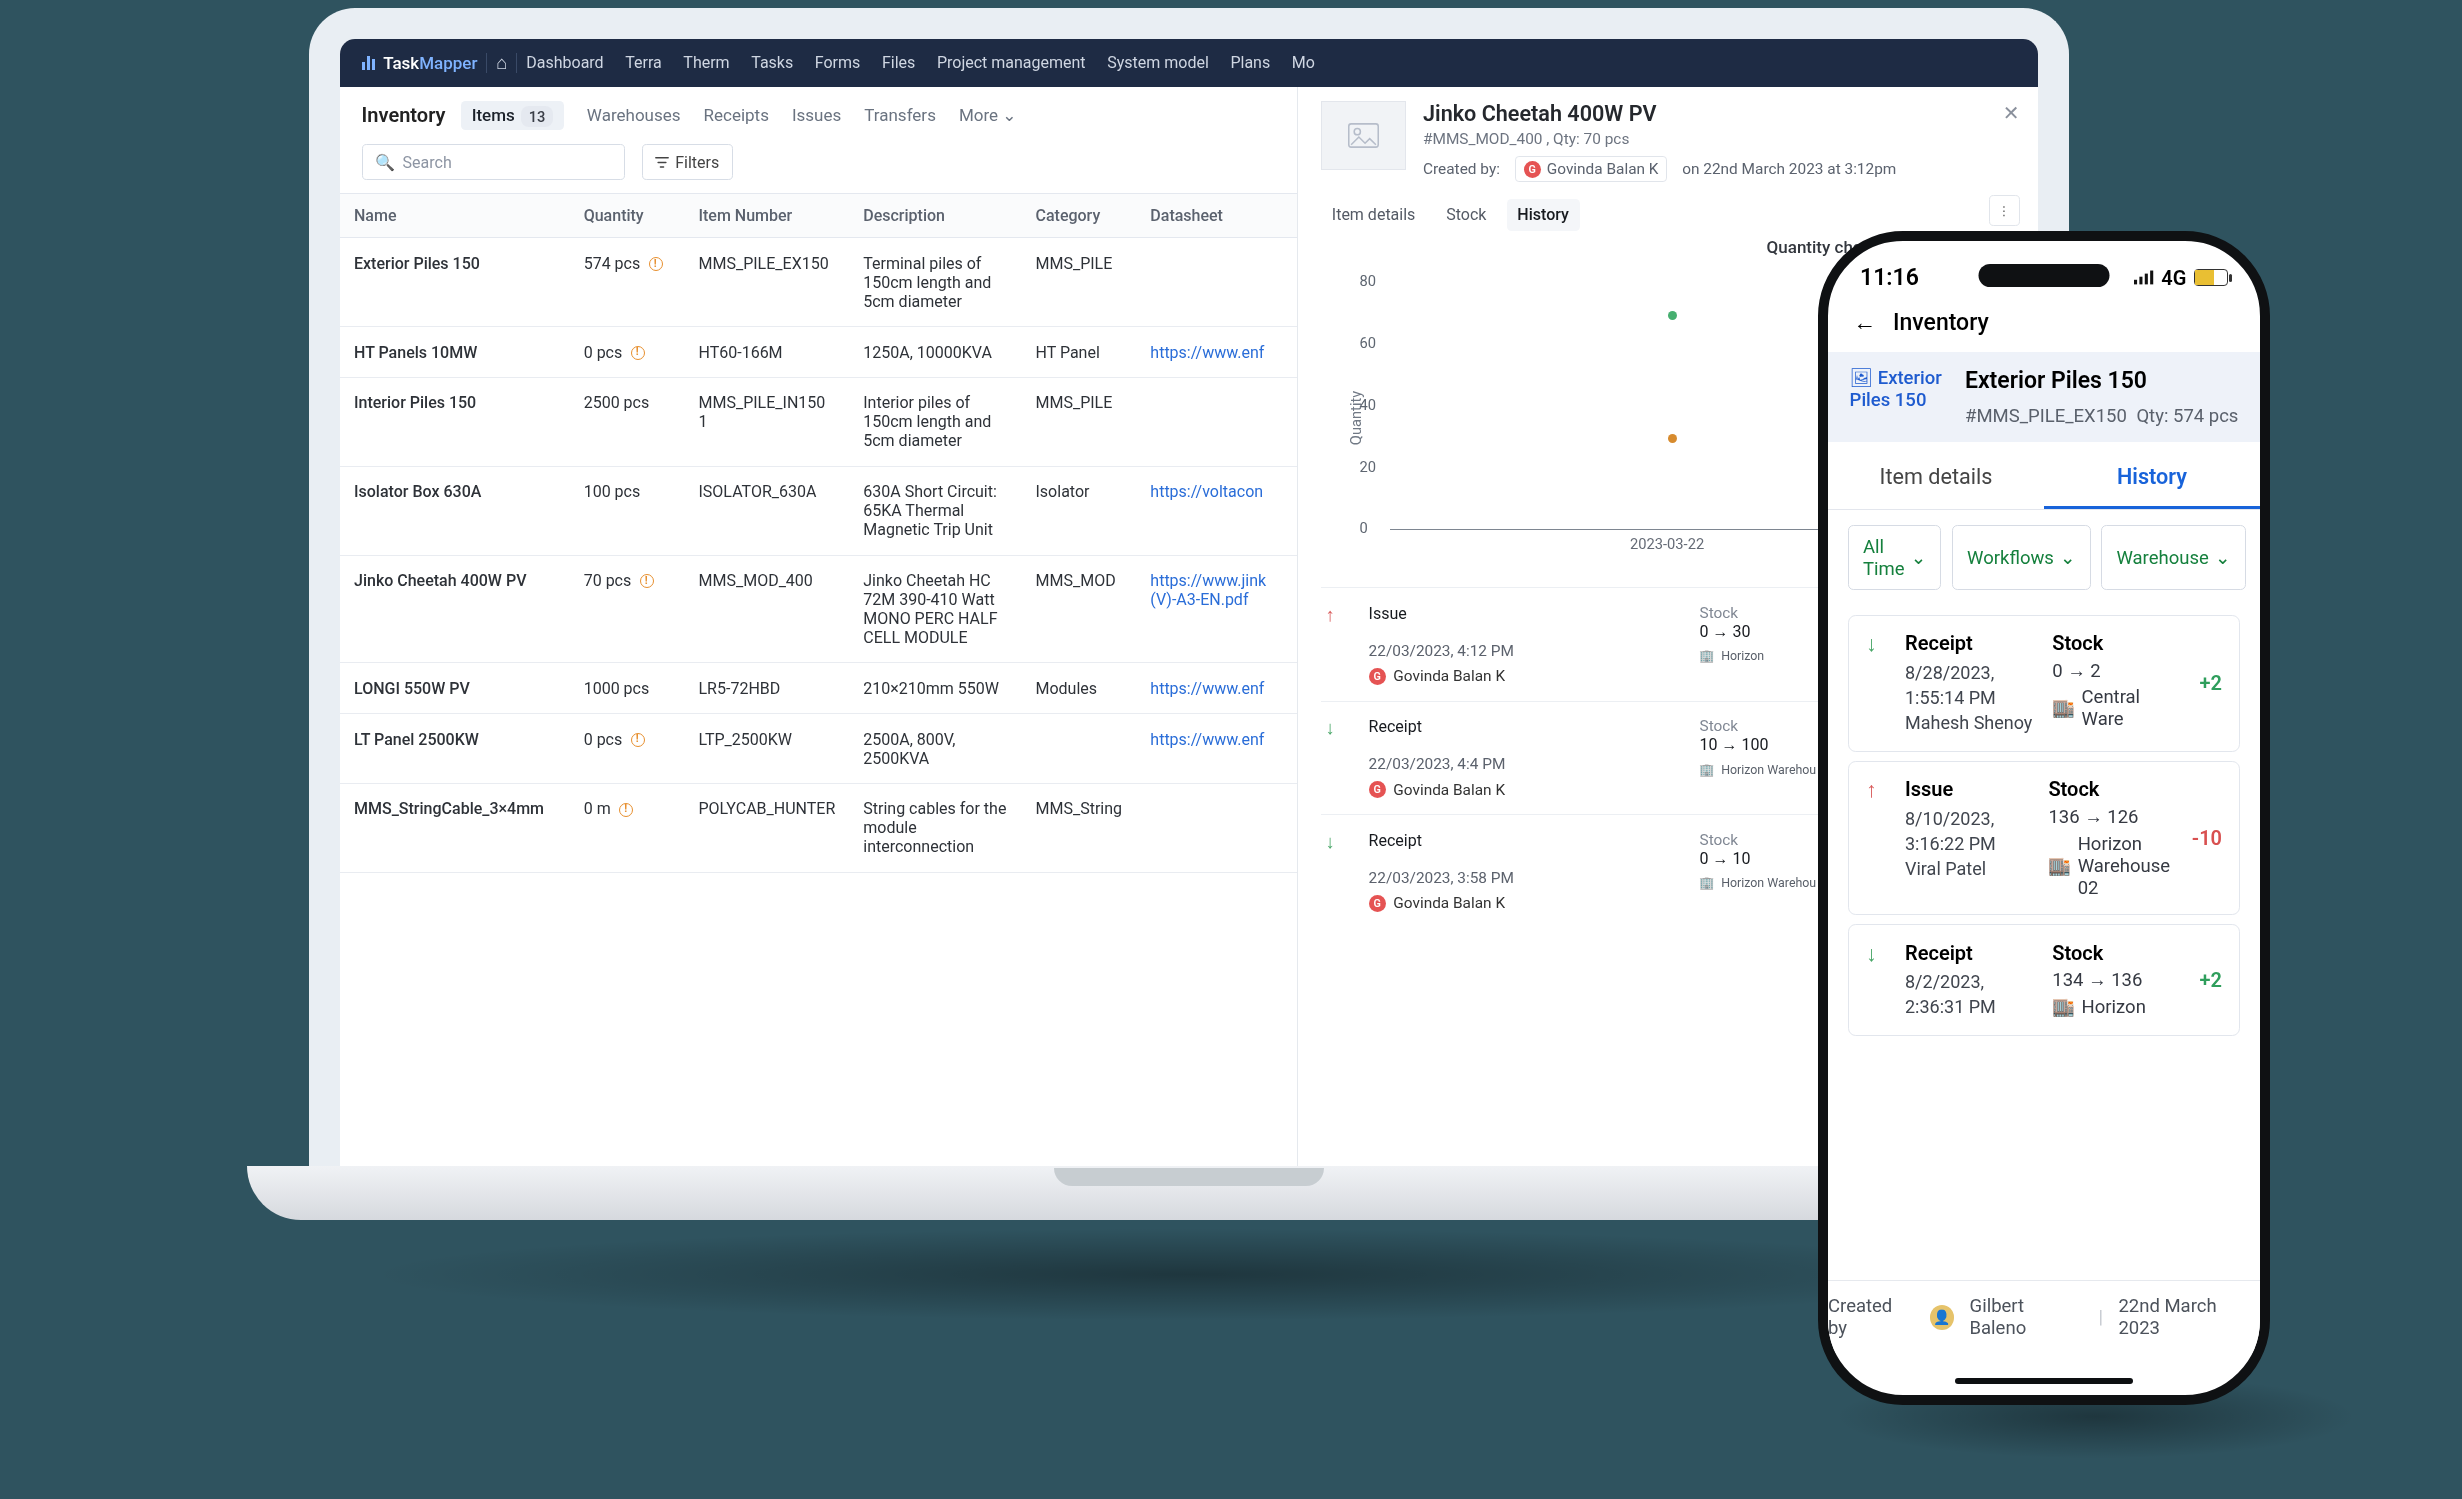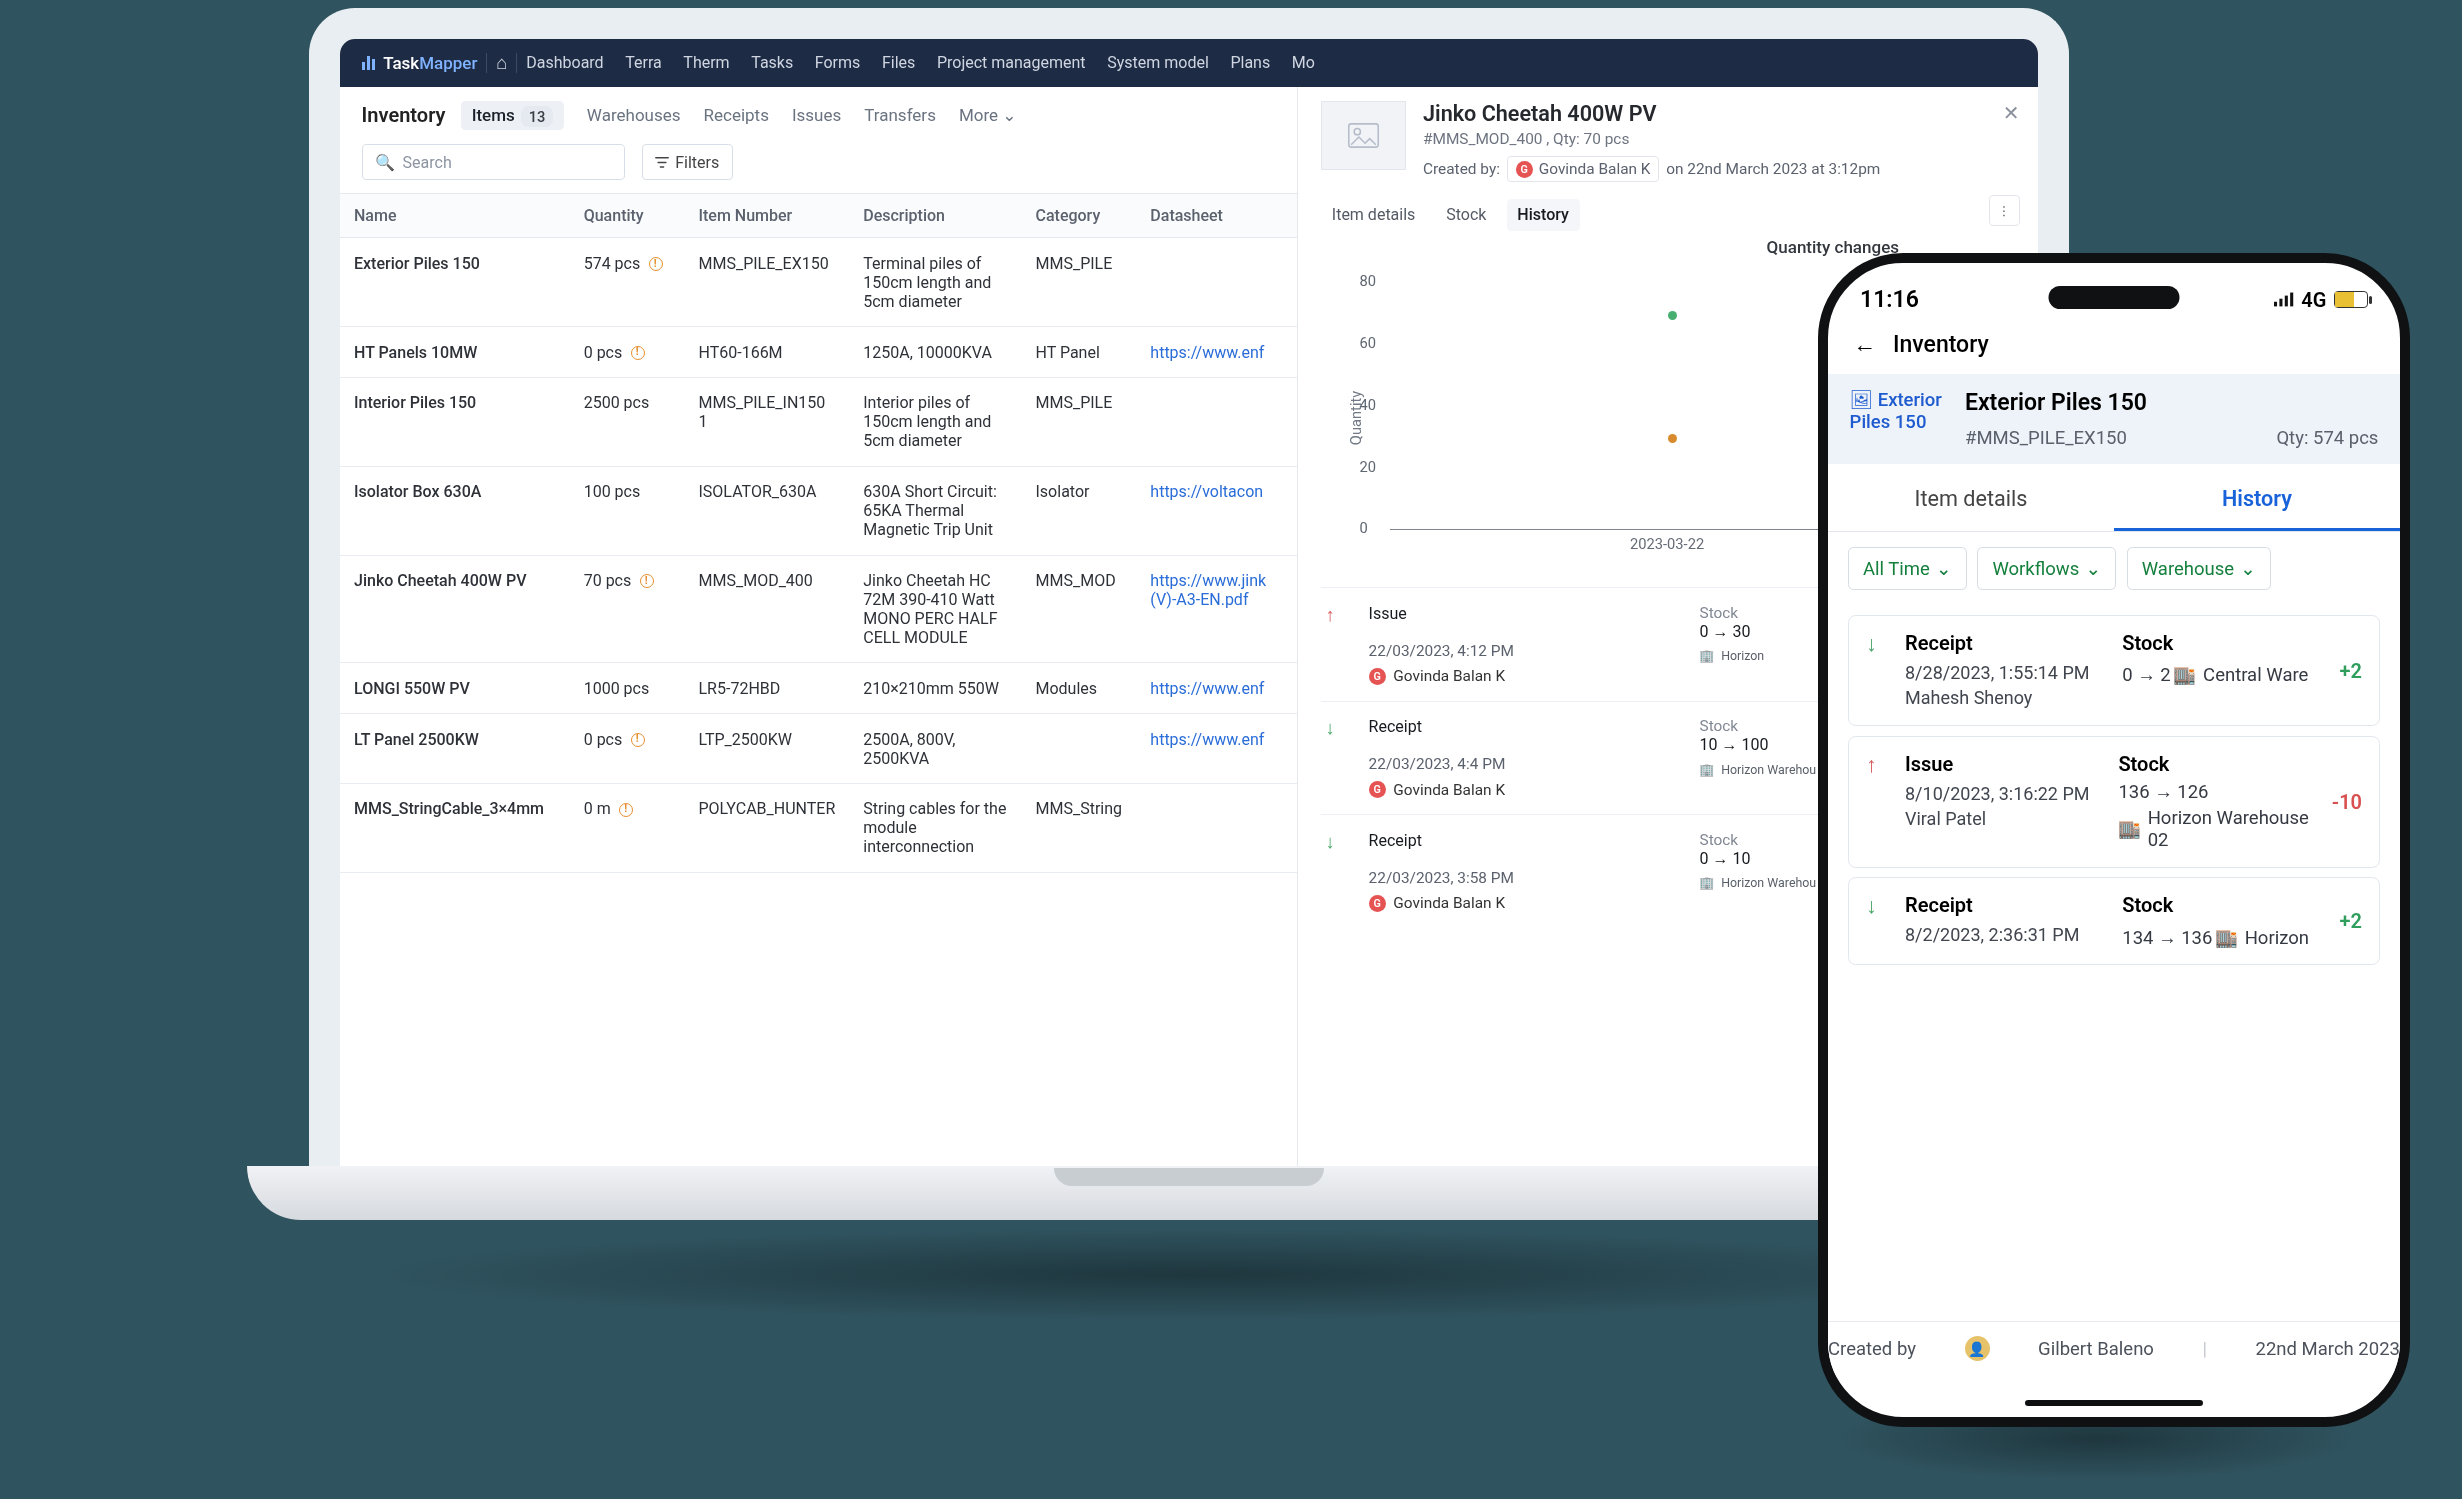--- a/index.html
+++ b/index.html
@@ -34,21 +34,21 @@
   .warn-dot{display:inline-block;width:14px;height:14px;border:1.5px solid #e78f2e;border-radius:50%;position:relative;vertical-align:-2.3px;margin-left:4.6px}
   .warn-dot::after{content:"!";position:absolute;left:3.9px;top:-1.5px;font-size:10.8px;color:#e78f2e;font-weight:700}
   .left{flex:1;min-width:0;overflow:hidden}
   .split{display:flex;width:100%;height:calc(100% - 48px)}
   
   .panel{width:741px;border-left:0.8px solid #e5e9ee;padding:14px 23px;color:#25282d;position:relative}
   .phead{display:flex;gap:17px;align-items:flex-start}
   .thumb{width:85px;height:69px;background:#f1f3f6;border:0.8px solid #e3e6ec;display:flex;align-items:center;justify-content:center;color:#9aa1ae}
   .ptitle{font-size:21.6px;font-weight:600}
   .psub{color:#6d7480;font-size:15.4px;margin-top:4.6px}
-  .createdby{display:flex;align-items:center;gap:7px;font-size:15.4px;color:#5b626e;margin-top:7.7px}
+  .createdby{display:flex;align-items:center;gap:15px;font-size:15.4px;color:#5b626e;margin-top:7.7px}
   .chip{border:0.8px solid #e1e5eb;border-radius:3.9px;padding:3.1px 7.7px;display:inline-flex;align-items:center;gap:6.2px}
   .avatar{width:17px;height:17px;border-radius:50%;background:#e55353;color:#fff;font-size:10.8px;font-weight:600;display:inline-flex;align-items:center;justify-content:center}
   .close-x{position:absolute;right:18.5px;top:14px;font-size:20px;color:#8a909c}
   .kebab{position:absolute;right:18.5px;top:108px;width:31px;height:31px;border:0.8px solid #e1e5eb;border-radius:4.6px;display:flex;align-items:center;justify-content:center;color:#555}
   .tabs2{display:flex;gap:9.3px;margin:17px 0 12.4px}
   .tabs2 span{padding:6.2px 10.8px;border-radius:4.6px;color:#545a65;font-size:16px}
   .tabs2 .act{background:#f4f6f9;color:#171a1f;font-weight:500}
   .chart{height:332px;position:relative;margin:3.1px 0 12.4px 23px}
   .chart-title{position:absolute;right:116px;top:-6.2px;font-size:17px;color:#33373e;font-weight:500}
   .ylab{position:absolute;left:-15.4px;top:50%;transform:rotate(-90deg);color:#717985;font-size:14.7px}
@@ -62,21 +62,21 @@
   .events .ev{display:flex;gap:20px;padding:15.4px 4.6px;border-top:0.8px solid #eceff3}
   .arrow{font-size:18.5px;width:23px}
   .up{color:#d95b5b}.dn{color:#4aa769}
   .ecol{flex:1}
   .etitle{font-size:16px;color:#171a1f}
   .edate{font-size:15.4px;color:#5c626d;margin-top:19px}
   .elabel{font-size:15.4px;color:#818894}
   .evb{display:flex;align-items:center;gap:7.7px;margin-top:7.7px;font-size:15.4px;color:#333}
   .wh{display:inline-flex;align-items:center;gap:6.2px;color:#595f69}
   
-  .phone{position:absolute;left:1818px;top:253px;width:592px;height:1174px}
+  .phone{position:absolute;left:1818px;top:231px;width:452px;height:1174px}
   .phone-body{position:absolute;inset:0;border:10.8px solid #0f1113;border-radius:85px;background:#fff;overflow:hidden}
   .phone-shadow{position:absolute;left:15.4px;top:1143px;width:525px;height:85px;background:radial-gradient(ellipse,rgba(0,0,0,.35),transparent 70%)}
   .notch2{position:absolute;left:50%;top:23px;transform:translateX(-50%);width:131px;height:23px;border-radius:15.4px;background:#0f1113}
   .status{display:flex;justify-content:space-between;align-items:center;padding:23px 32px 7.7px;font-size:23px;font-weight:600}
   .sright{display:flex;align-items:center;gap:7.7px;font-size:20px}
   .batt{width:34px;height:17px;border:1.5px solid #333;border-radius:3.9px;position:relative}
   .batt::after{content:"";position:absolute;right:-4.6px;top:3.9px;width:3.1px;height:7.7px;background:#333;border-radius:1.5px}
   .batt i{display:block;height:100%;background:#e9bf33}
   .ph-head{display:flex;align-items:center;gap:17px;padding:10.8px 25px 15.4px;font-size:23px;font-weight:500}
   .ph-card{background:#eef2f9;padding:15.4px 21.6px;margin:0 0 4.6px}

